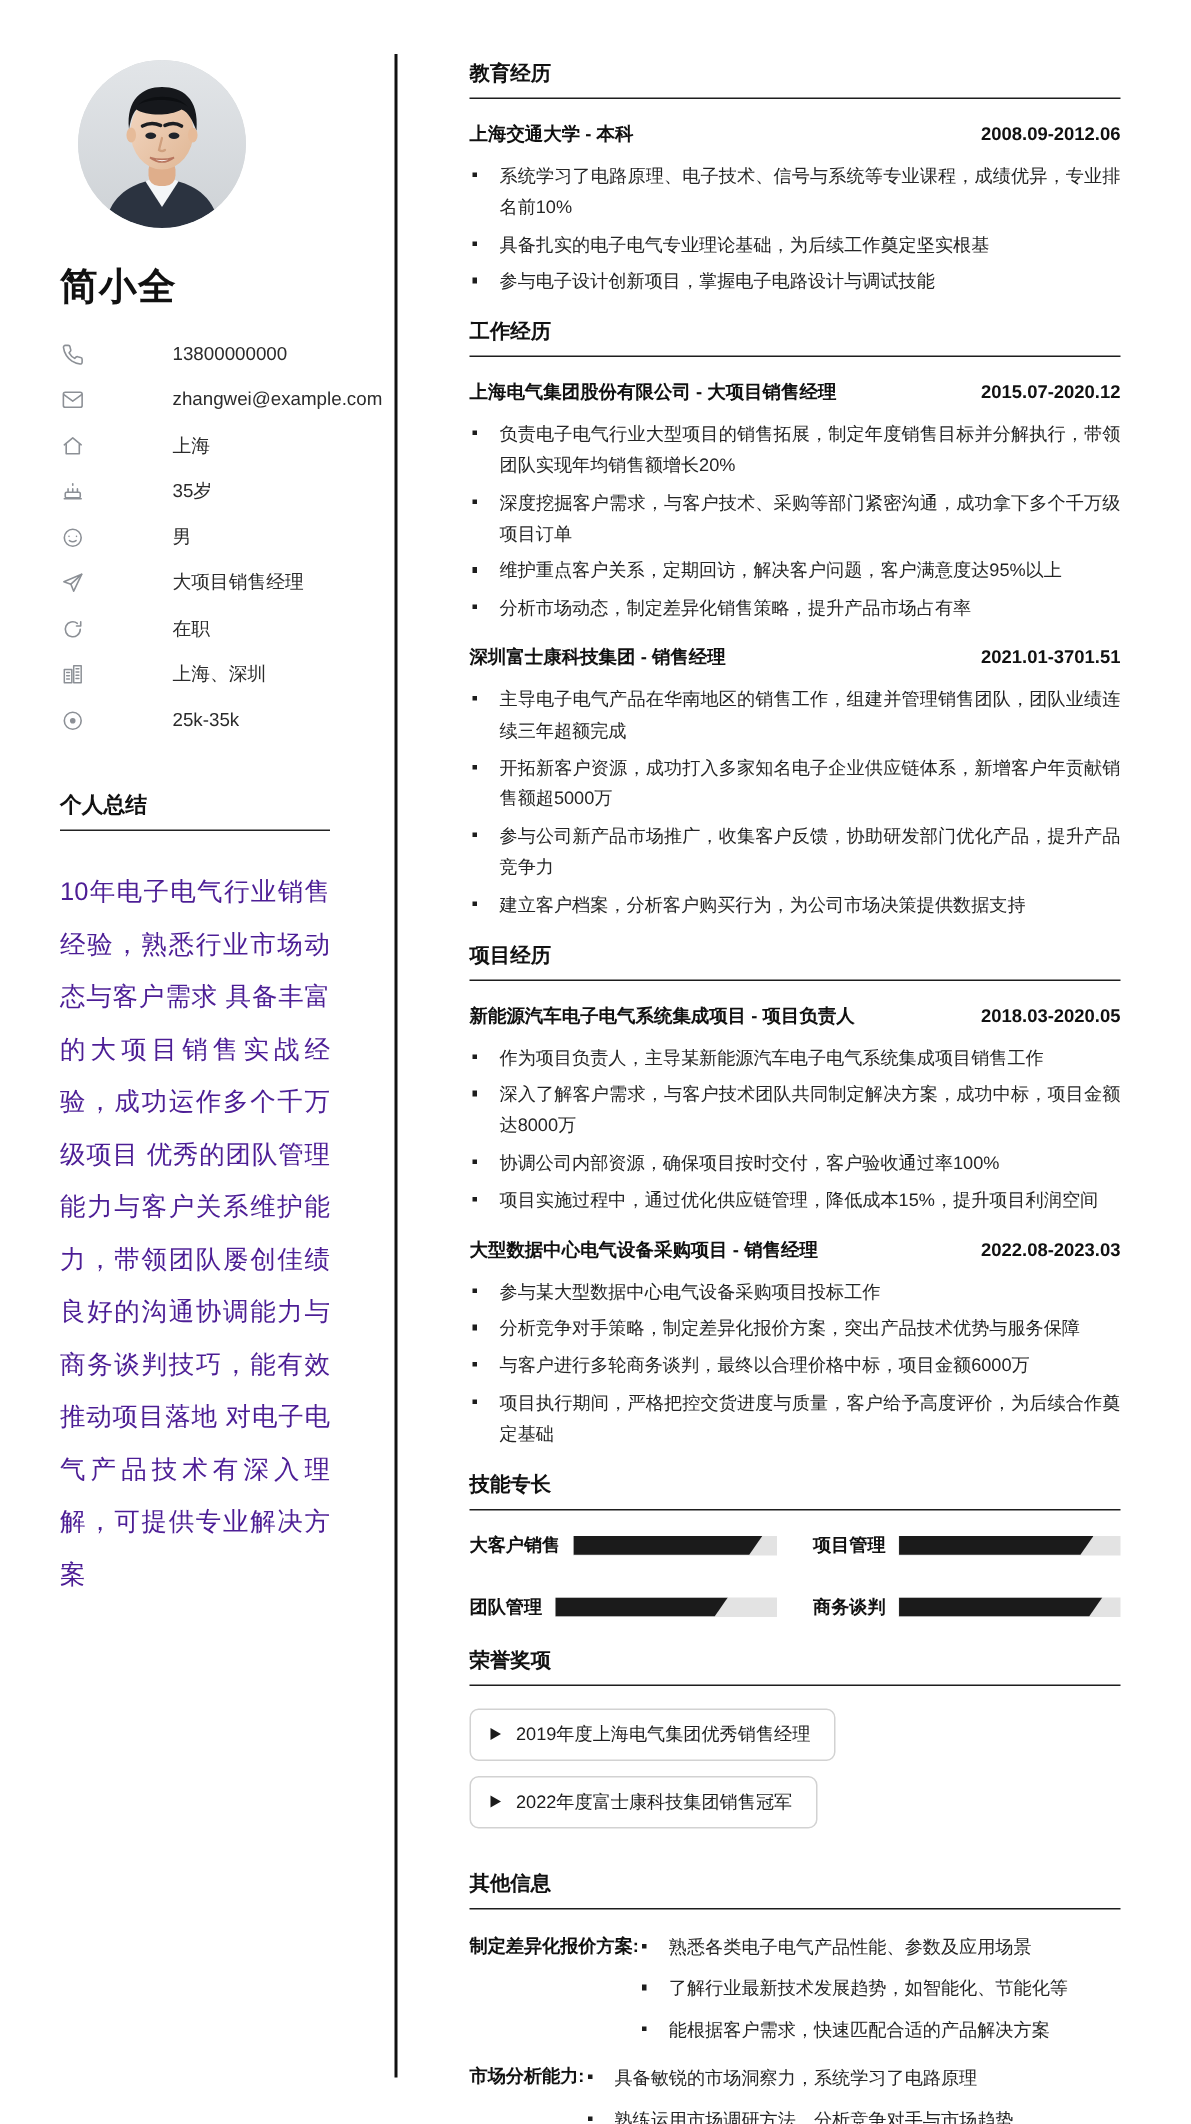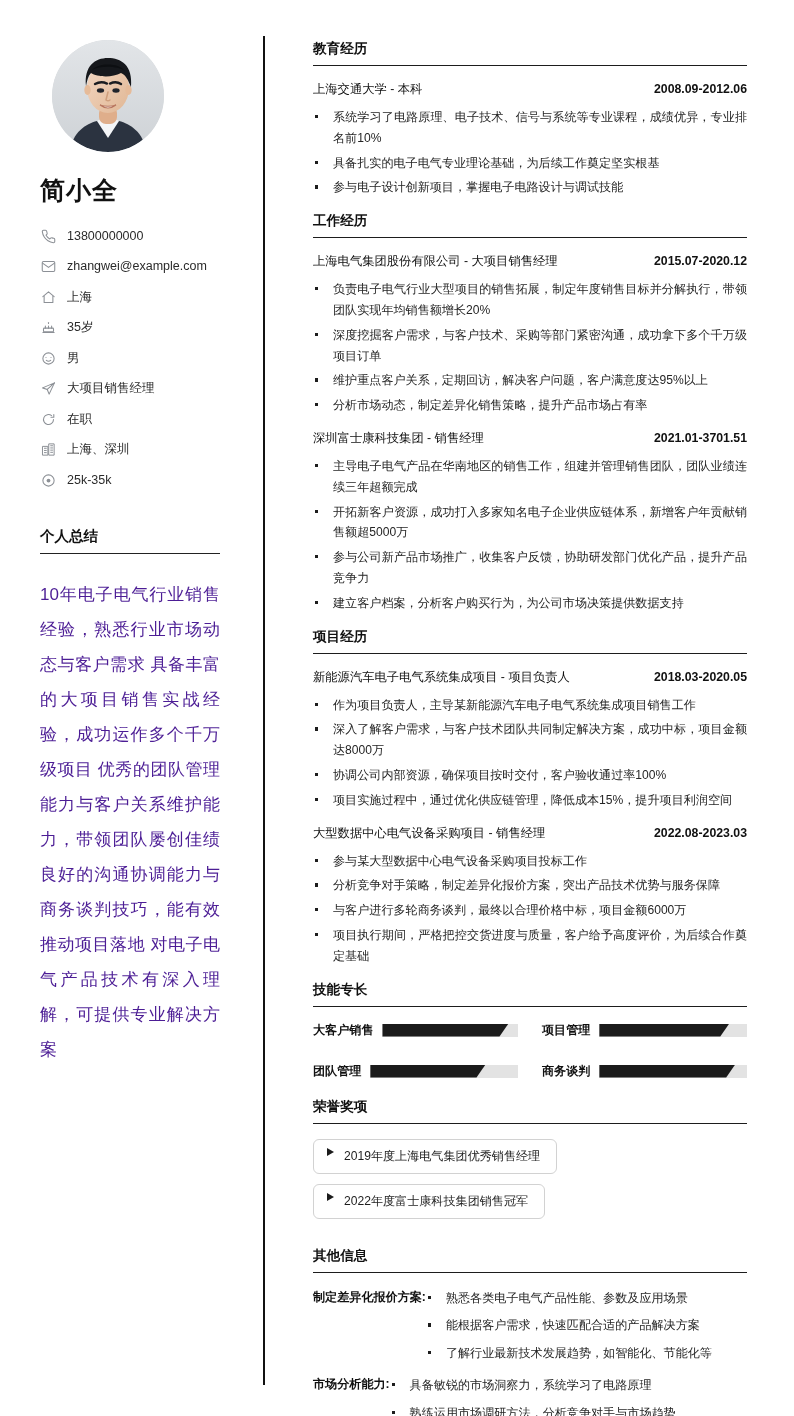--- a/index.html
+++ b/index.html
@@ -56,20 +56,21 @@
     letter-spacing: 1px;
     color: #111;
   }
 
   .contact-list { margin-top: 16px; }
   .contact-row {
     display: flex;
     align-items: center;
     min-height: 26px;
     margin-bottom: 4.5px;
+    gap: 48px;
   }
   .contact-ico {
     width: 17px;
     height: 17px;
     flex: 0 0 17px;
     margin-right: 10px;
     display: flex;
     align-items: center;
     justify-content: center;
     color: #8c9096;
@@ -120,21 +121,21 @@
   }
   .entry { margin-bottom: 14px; }
   .entry-head {
     display: flex;
     justify-content: space-between;
     align-items: baseline;
     margin-bottom: 9px;
   }
   .entry-title {
     font-size: 12.3px;
-    font-weight: 400;
+    font-weight: 700;
     color: #111;
   }
   .entry-date {
     font-size: 12.3px;
     font-weight: 700;
     color: #111;
     white-space: nowrap;
     margin-left: 10px;
   }
   ul.bullets { list-style: none; }
@@ -188,20 +189,21 @@
     position: absolute;
     left: 0; top: 0; bottom: 0;
     background: #1b1b1b;
     clip-path: polygon(0 0, 100% 0, calc(100% - 9px) 100%, 0 100%);
   }
 
   
   .awards { margin: 12px 0 18px 0; }
   .award-chip {
     display: inline-flex;
+    align-items: center;
     border: 1px solid #d2d2d2;
     border-radius: 6px;
     padding: 8px 16px 8px 13px;
     margin-bottom: 10px;
     background: #fff;
   }
   .award-chip .tri {
     width: 0; height: 0;
     border-left: 7px solid #1b1b1b;
     border-top: 4.5px solid transparent;
@@ -516,22 +518,22 @@
     </section>
 
     <section class="section">
       <h2 class="section-title">其他信息</h2>
 
       <div class="other-block">
         <span class="other-label">制定差异化报价方案:</span>
         <div class="other-items">
           <ul class="bullets">
             <li>熟悉各类电子电气产品性能、参数及应用场景</li>
+            <li>了解行业最新技术发展趋势，如智能化、节能化等</li>
             <li>能根据客户需求，快速匹配合适的产品解决方案</li>
-            <li>了解行业最新技术发展趋势，如智能化、节能化等</li>
           </ul>
         </div>
       </div>
 
       <div class="other-block">
         <span class="other-label">市场分析能力:</span>
         <div class="other-items">
           <ul class="bullets">
             <li>具备敏锐的市场洞察力，系统学习了电路原理</li>
             <li>熟练运用市场调研方法，分析竞争对手与市场趋势</li>

